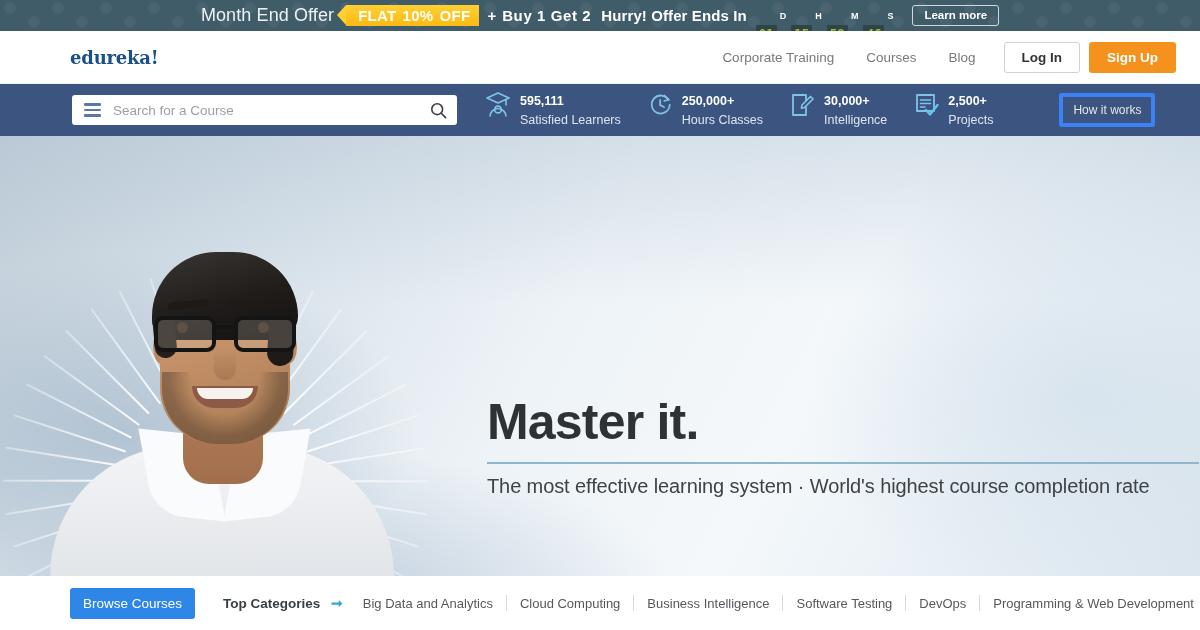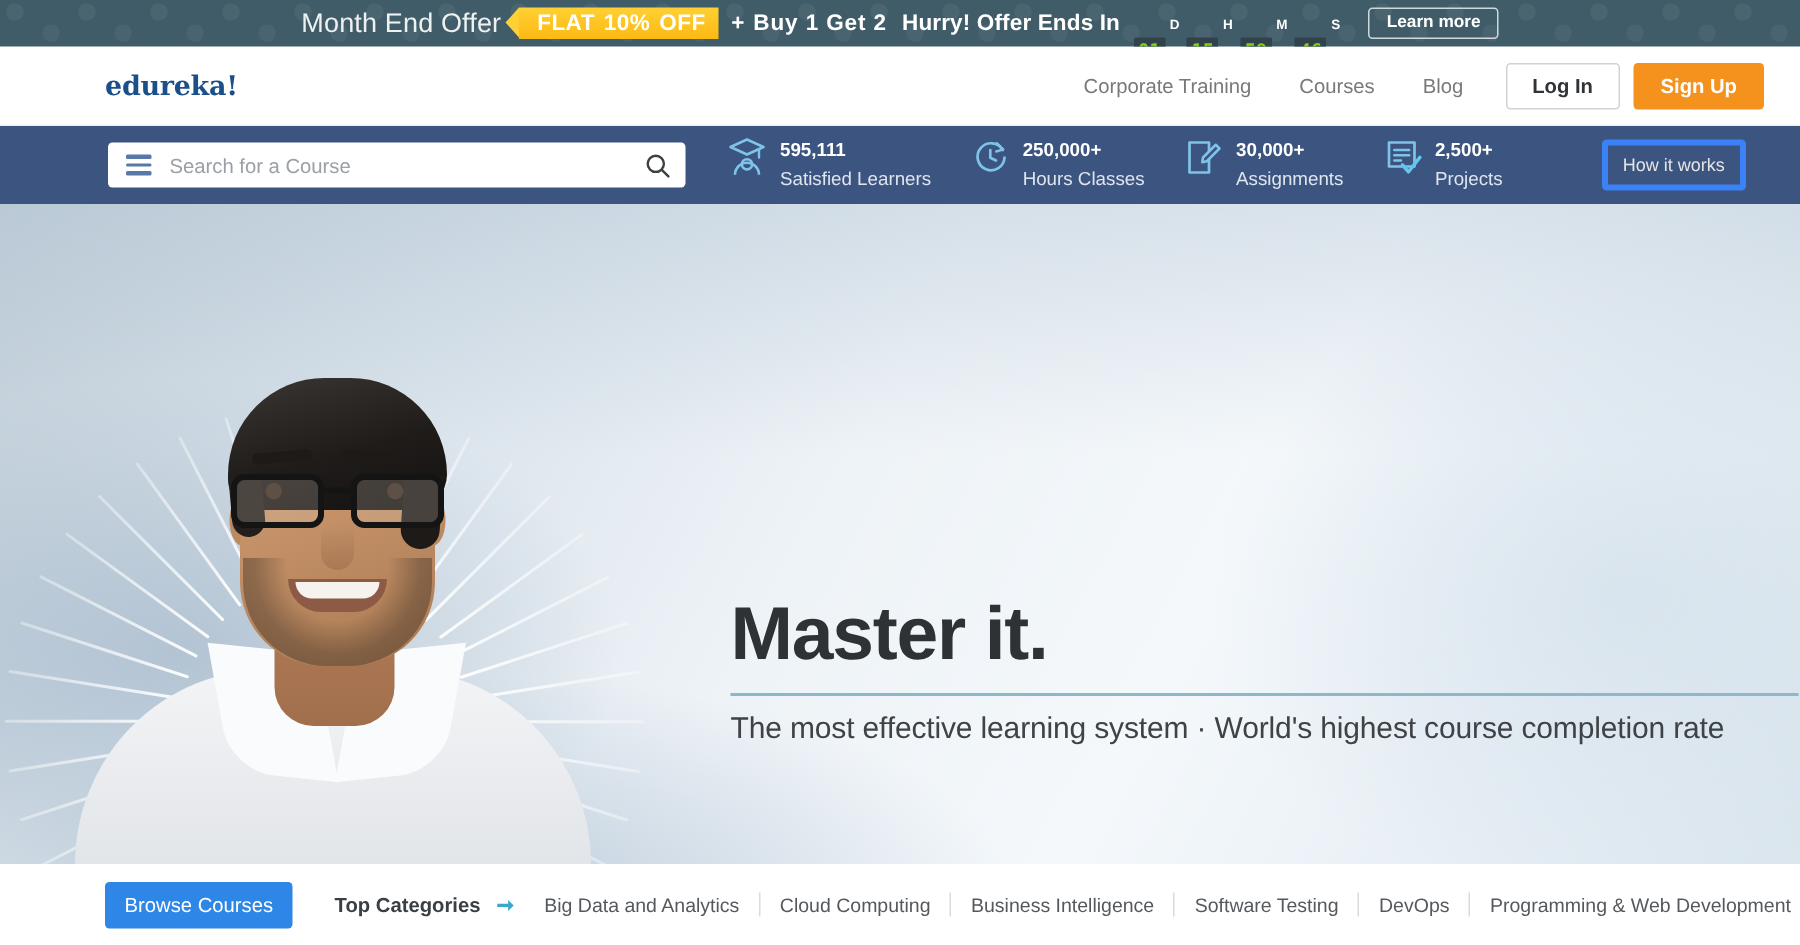--- a/index.html
+++ b/index.html
@@ -369,21 +369,21 @@
 
       <div class="stat">
         <span class="stat-ico">
           <svg width="26" height="28" viewBox="0 0 26 28" fill="none">
             <path d="M4 4 H17 V24 H4 Z" stroke="#7fc3e8" stroke-width="1.8" stroke-linejoin="round"></path>
             <path d="M13 14 L21.5 5.5 L24 8 L15.5 16.5 L12.5 17.2 Z" stroke="#7fc3e8" stroke-width="1.7" fill="#3b5480" stroke-linejoin="round"></path>
           </svg>
         </span>
         <span class="stat-txt">
           <span class="stat-num">30,000+</span><br>
-          <span class="stat-lbl">Assignments</span>
+          <span class="stat-lbl">Intelligence</span>
         </span>
       </div>
 
       <div class="stat">
         <span class="stat-ico">
           <svg width="26" height="28" viewBox="0 0 26 28" fill="none">
             <path d="M4 4 H21 V20 H4 Z" stroke="#7fc3e8" stroke-width="1.8" stroke-linejoin="round"></path>
             <path d="M7.5 9 H17.5 M7.5 12.5 H17.5 M7.5 16 H12" stroke="#7fc3e8" stroke-width="1.6" stroke-linecap="round"></path>
             <path d="M13 19 L17 23.5 L24.5 14" stroke="#62c6ef" stroke-width="2.4" fill="none" stroke-linecap="round" stroke-linejoin="round"></path>
           </svg>

